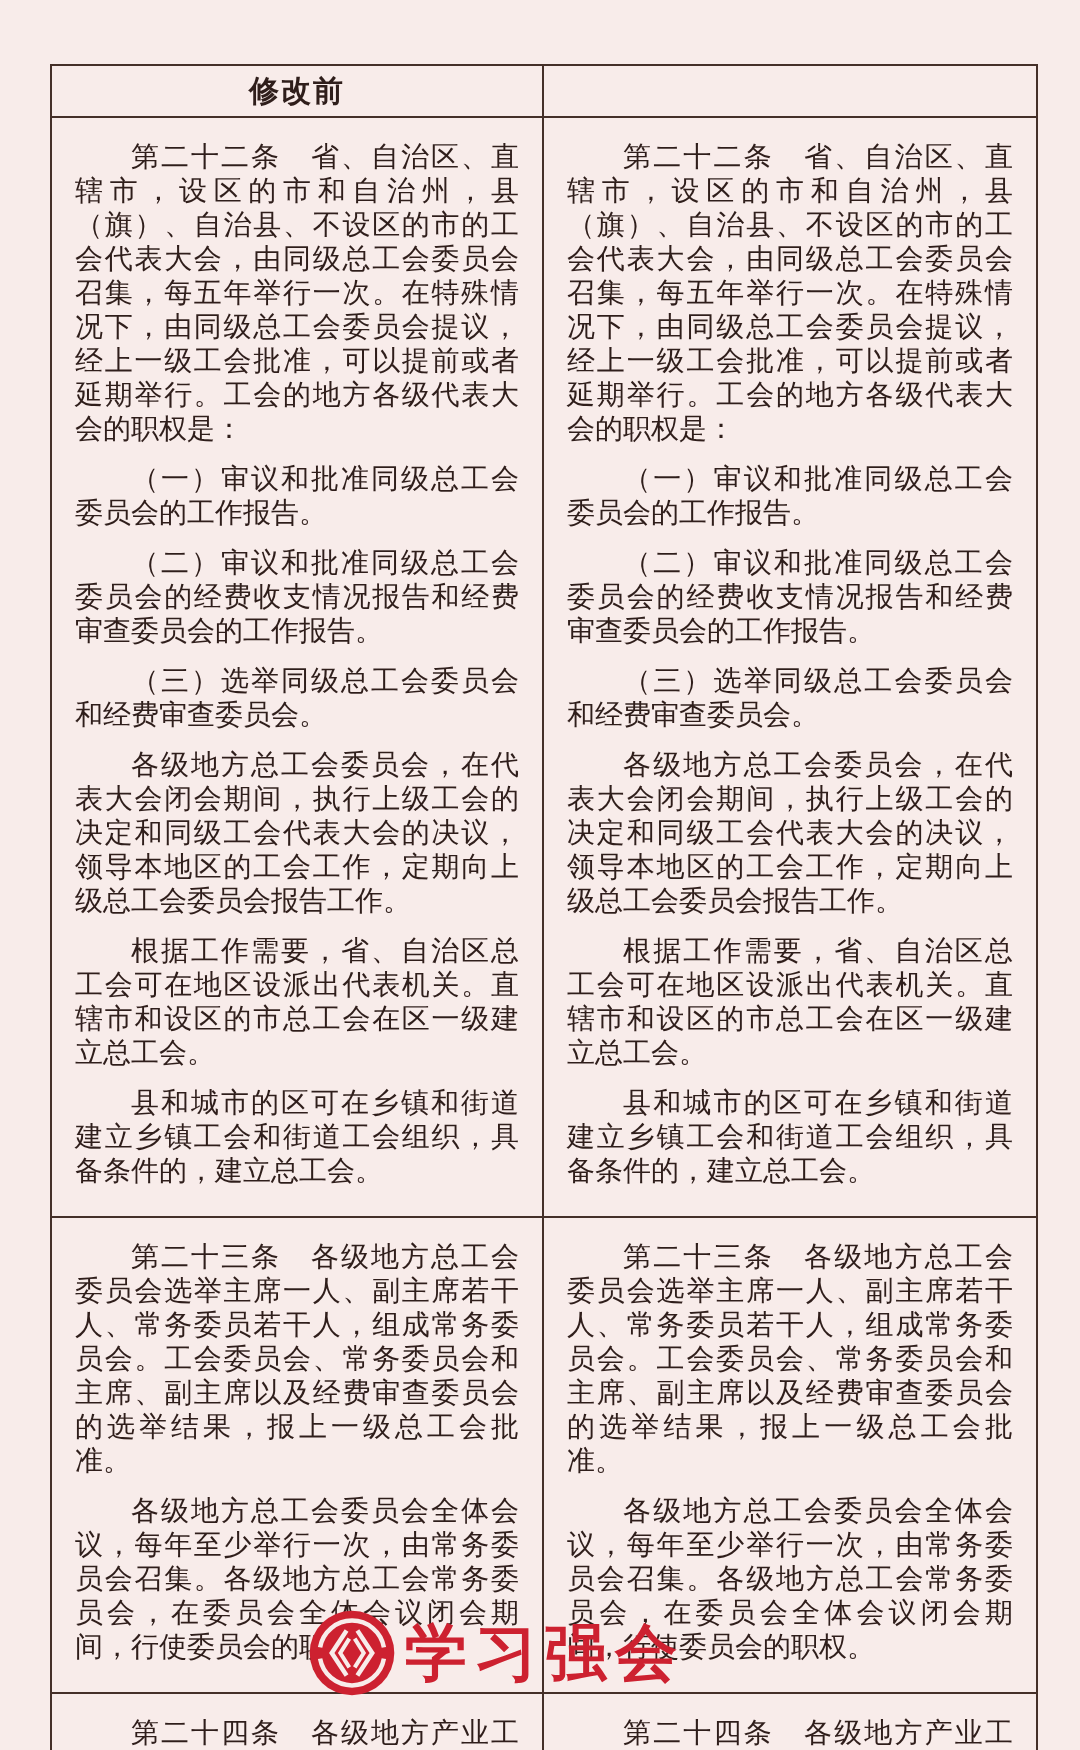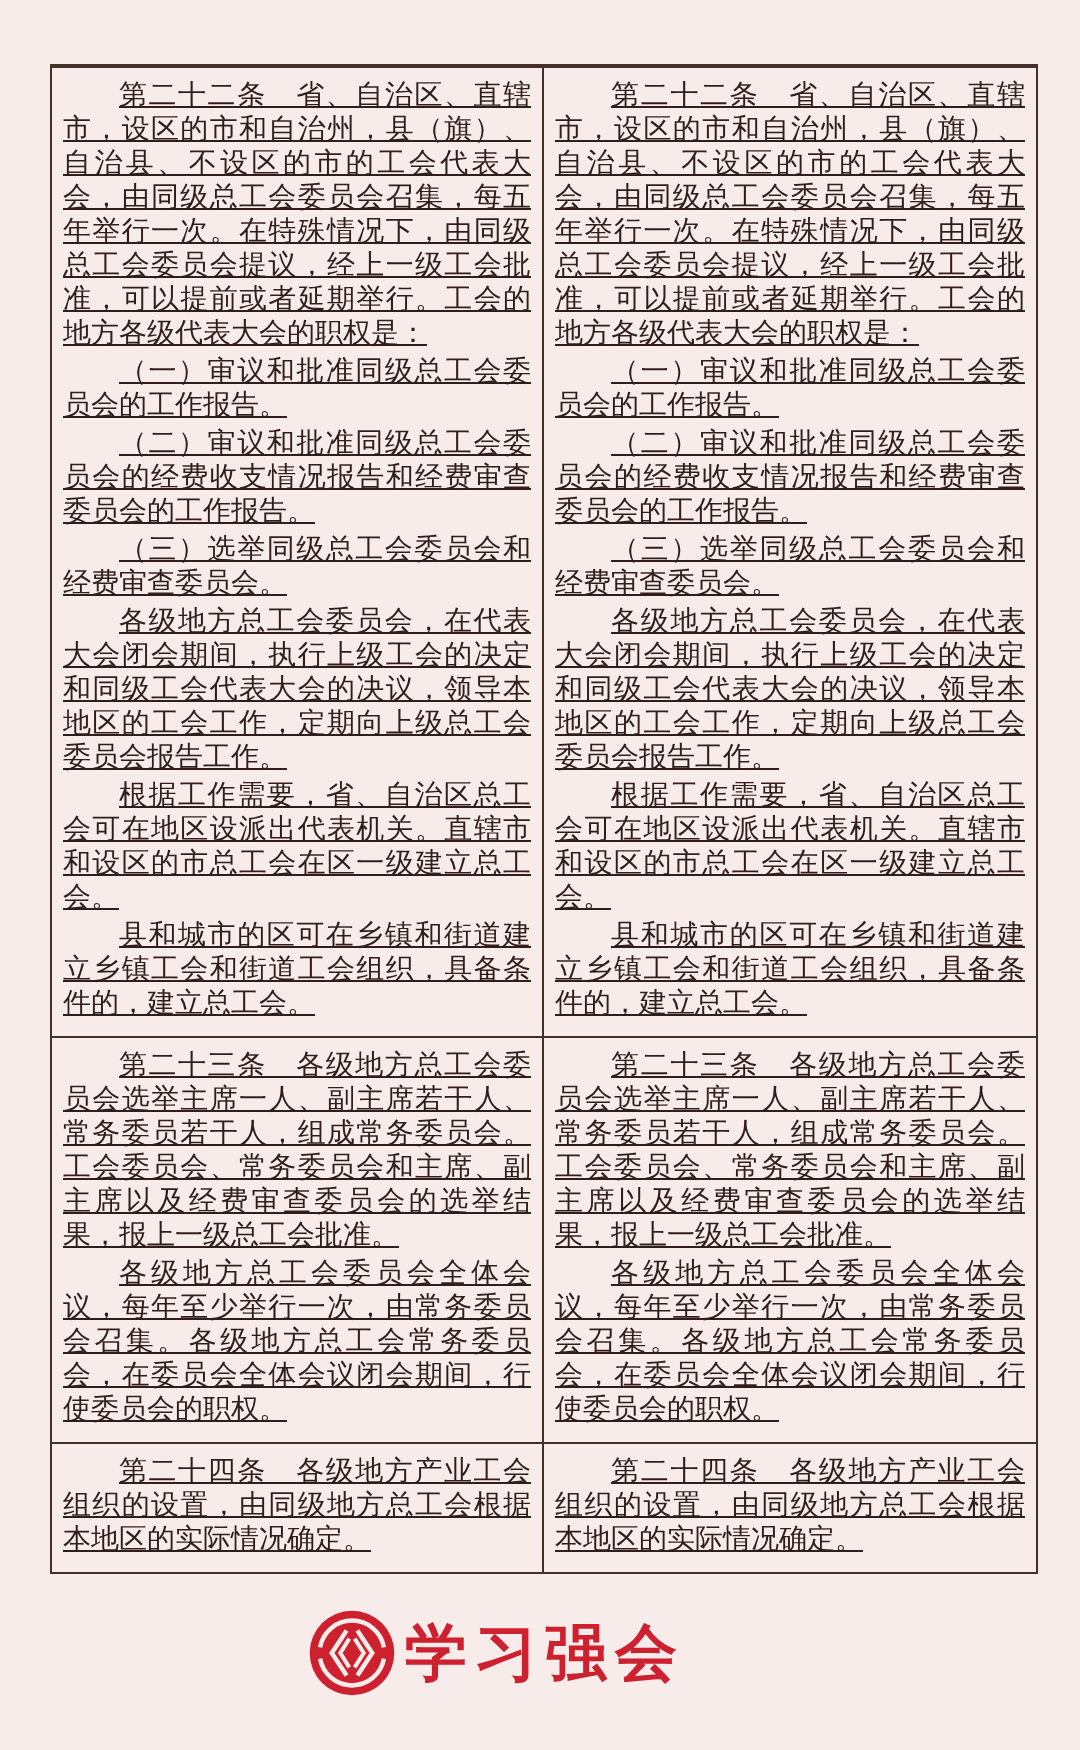--- a/index.html
+++ b/index.html
@@ -46,28 +46,27 @@
     text-align: center;
     font-weight: bold;
     font-size: 30px;
     line-height: 50px;
     letter-spacing: 2px;
   }
   .header-cell.left {
     border-right: 2px solid #453029;
   }
   .t-cell p {
-    margin: 4px;
+    margin: 16px;
     font-size: 28px;
     line-height: 34px;
     text-align: justify;
     text-justify: inter-ideograph;
     text-indent: 2em;
     letter-spacing: 0;
-    text-decoration: underline;
   }
 
   
   .footer-brand {
     position: absolute;
     left: 0;
     top: 1608px;
     width: 992px;
     display: flex;
     justify-content: center;
@@ -87,20 +86,21 @@
     height: 90px;
     display: block;
   }
 </style>
 </head>
 <body>
 
 <div class="comparison-table">
 
   <div class="t-row">
+    <div class="header-cell left">修改前</div>
   </div>
 
   <div class="t-row">
     <div class="t-cell left">
       <p>第二十二条　省、自治区、直辖市，设区的市和自治州，县（旗）、自治县、不设区的市的工会代表大会，由同级总工会委员会召集，每五年举行一次。在特殊情况下，由同级总工会委员会提议，经上一级工会批准，可以提前或者延期举行。工会的地方各级代表大会的职权是：</p>
       <p>（一）审议和批准同级总工会委员会的工作报告。</p>
       <p>（二）审议和批准同级总工会委员会的经费收支情况报告和经费审查委员会的工作报告。</p>
       <p>（三）选举同级总工会委员会和经费审查委员会。</p>
       <p>各级地方总工会委员会，在代表大会闭会期间，执行上级工会的决定和同级工会代表大会的决议，领导本地区的工会工作，定期向上级总工会委员会报告工作。</p>
       <p>根据工作需要，省、自治区总工会可在地区设派出代表机关。直辖市和设区的市总工会在区一级建立总工会。</p>

